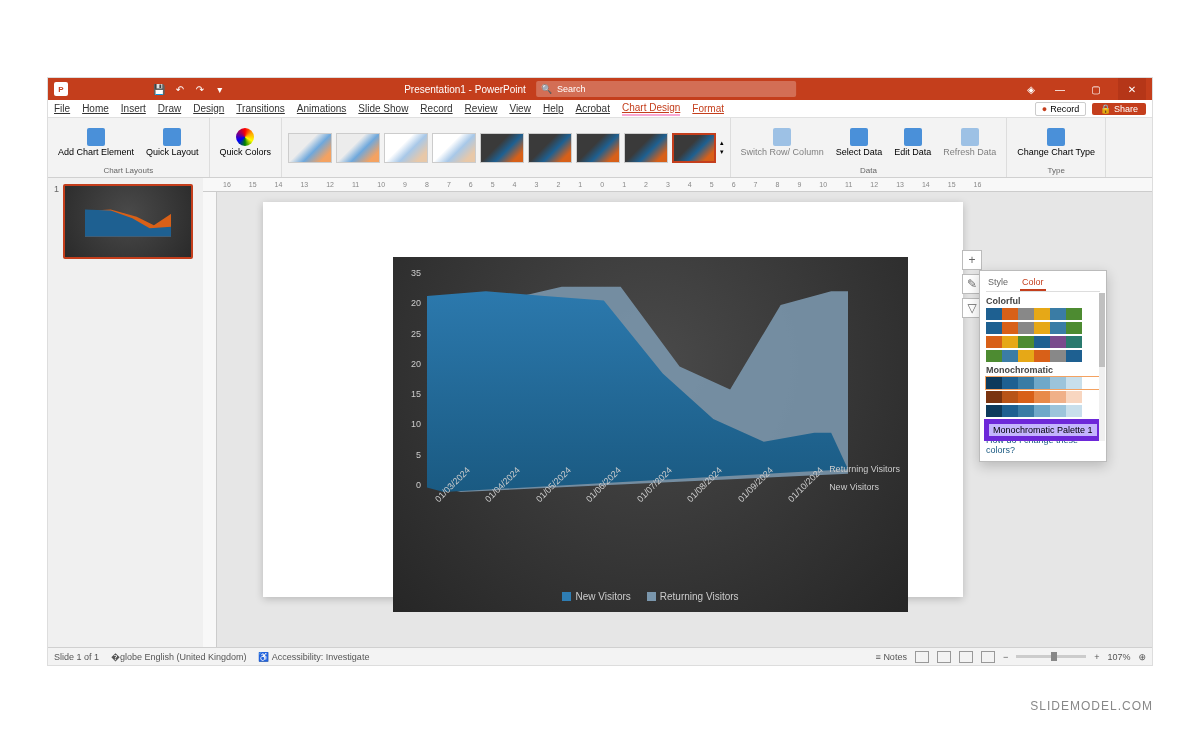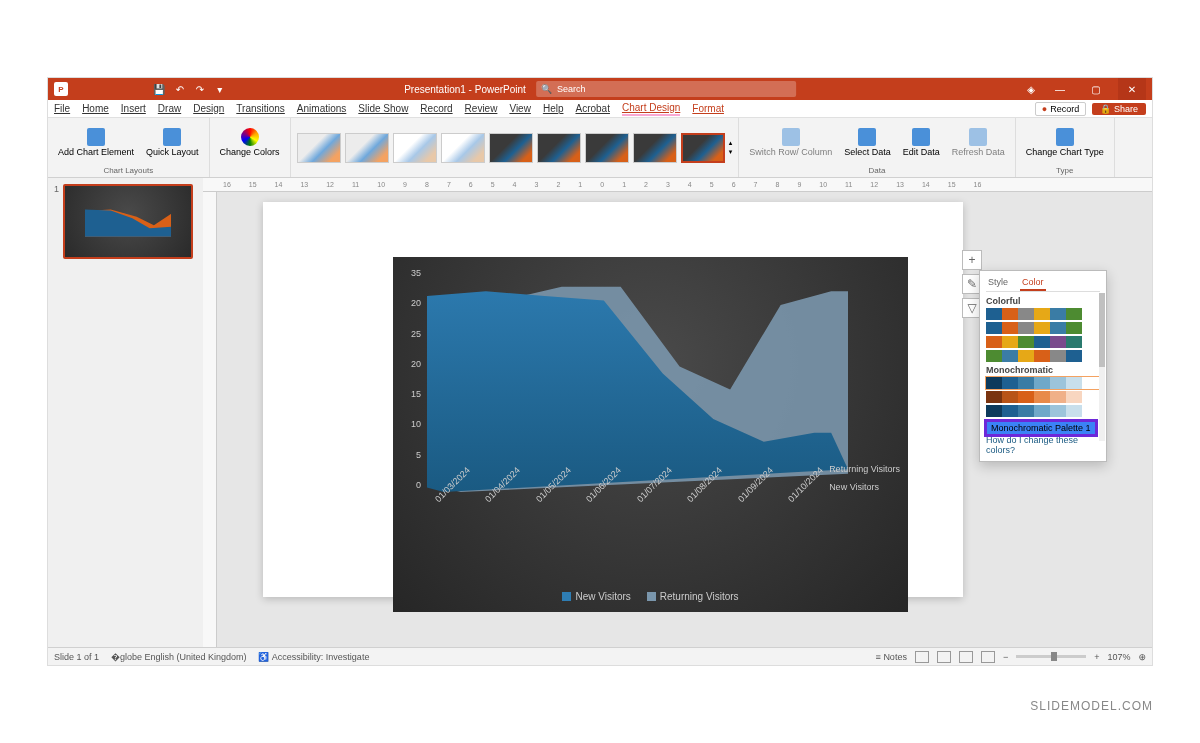--- a/index.html
+++ b/index.html
@@ -78,21 +78,21 @@
 
 
 .color-popup { position: absolute; right: 45px; top: 92px; width: 128px; background: #fff; border: 1px solid #bbb; box-shadow: 0 4px 12px rgba(0,0,0,0.2); font-size: 9px; padding: 4px 6px 6px 6px; }
 .popup-tabs { display: flex; gap: 10px; border-bottom: 1px solid #ddd; margin-bottom: 4px; }
 .popup-tab { padding: 2px 2px; cursor: pointer; color: #666; }
 .popup-tab.active { color: #c43e1c; border-bottom: 2px solid #c43e1c; }
 .popup-section { font-weight: 600; color: #444; margin: 3px 0 2px 0; }
 .swatch-strip { display: flex; gap: 0; margin-bottom: 2px; cursor: pointer; }
 .swatch-strip.hover { outline: 1px solid #f4a261; }
 .sw { width: 16px; height: 12px; }
-.tooltip { position: absolute; background: #3b82f6; border: 3px solid #6d28d9; font-size: 9px; padding: 1px 4px; white-space: nowrap; }
+.tooltip { position: absolute; background: #c4b5fd; border: 5px solid #6d28d9; font-size: 9px; padding: 1px 4px; white-space: nowrap; }
 .popup-link { color: #1a5a82; cursor: pointer; margin-top: 4px; }
 .popup-scroll { position: absolute; right: 1px; top: 22px; bottom: 20px; width: 6px; background: #f0f0f0; }
 .popup-scroll-thumb { position: absolute; left: 0; right: 0; top: 0; height: 50%; background: #c0c0c0; }
 
 
 .statusbar { height: 18px; background: #f3f3f3; border-top: 1px solid #d0d0d0; display: flex; align-items: center; font-size: 9px; color: #555; padding: 0 6px; gap: 12px; }
 .statusbar-right { margin-left: auto; display: flex; align-items: center; gap: 8px; }
 .view-btn { width: 14px; height: 12px; border: 1px solid #999; cursor: pointer; }
 .zoom-slider { width: 70px; height: 3px; background: #ccc; position: relative; }
 .zoom-slider::after { content: ''; position: absolute; left: 50%; top: -3px; width: 6px; height: 9px; background: #888; }
@@ -168,21 +168,21 @@
             <div class="ribbon-btn-icon"></div>
             <span>Quick Layout</span>
           </div>
       </div>
       <div class="ribbon-group-label">Chart Layouts</div>
     </div>
     <div class="ribbon-group">
       <div class="ribbon-group-content">
         <div class="ribbon-btn">
             <div class="ribbon-btn-icon" style="background:conic-gradient(red,orange,yellow,green,blue,purple,red);border-radius:50%"></div>
-            <span>Change Colors</span>
+            <span>Quick Colors</span>
           </div>
       </div>
       <div class="ribbon-group-label">&nbsp;</div>
     </div>
     <div class="ribbon-group" style="flex:0 0 auto">
       <div class="ribbon-group-content">
         <div class="style-thumb alt1"></div>
         <div class="style-thumb alt1"></div>
         <div class="style-thumb alt2"></div>
         <div class="style-thumb alt2"></div>

